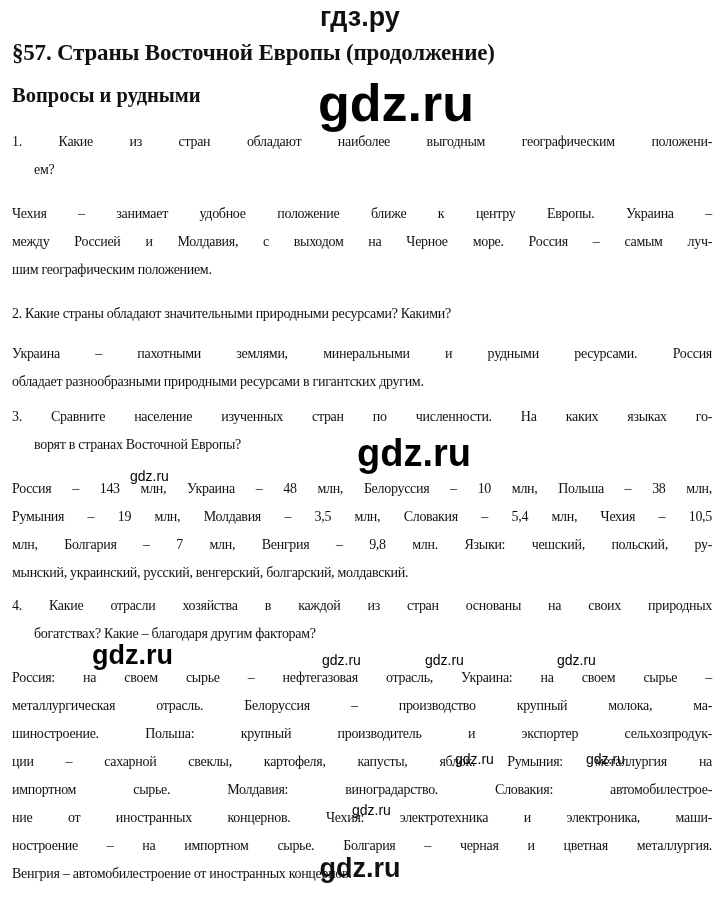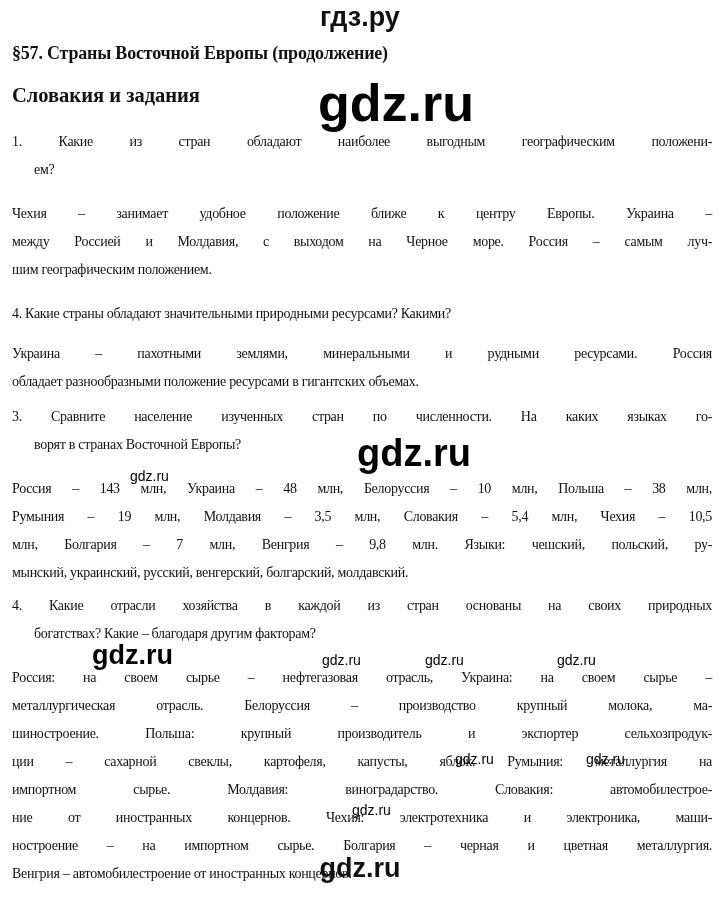--- a/index.html
+++ b/index.html
@@ -10,21 +10,21 @@
       font-family: "Liberation Sans", "DejaVu Sans", sans-serif; font-weight: bold;
       font-size: 27px; line-height: 30px; top: 2px; color: #111;
     }
     .site-footer {
       position: absolute; left: 0; width: 720px; text-align: center; top: 852px;
       font-family: "Liberation Sans", "DejaVu Sans", sans-serif; font-weight: bold;
       font-size: 27px; line-height: 32px; color: #111;
     }
     .serif { font-family: "Liberation Serif", "DejaVu Serif", serif; }
     .title {
-      position: absolute; left: 12px; top: 40px; font-size: 18px; font-weight: bold;
+      position: absolute; left: 12px; top: 40px; font-size: 23px; font-weight: bold;
       letter-spacing: -0.2px; line-height: 26px;
     }
     .subtitle {
       position: absolute; left: 12px; top: 82px; font-size: 20.5px; font-weight: bold;
       line-height: 26px;
     }
     .block {
       position: absolute; left: 12px; width: 700px; font-size: 14px; line-height: 28px;
       text-align: justify; letter-spacing: -0.3px;
     }
@@ -40,38 +40,38 @@
     .wm-s { font-size: 14px; font-weight: normal; line-height: 14px; }
   </style>
 </head>
 <body>
 
 <div class="page">
 
   <div class="site-header">гдз.ру</div>
 
   <div class="title serif">§57. Страны Восточной Европы (продолжение)</div>
-  <div class="subtitle serif">Словакия и задания</div>
+  <div class="subtitle serif">Вопросы и рудными</div>
 
   <div class="block serif" style="top:128px;">
     <span class="line">1. Какие из стран обладают наиболее выгодным географическим положени-</span>
     <span class="line last" style="padding-left:22px;">ем?</span>
   </div>
   <div class="block serif" style="top:200px;">
     <span class="line">Чехия – занимает удобное положение ближе к центру Европы. Украина –</span>
     <span class="line">между Россией и Молдавия, с выходом на Черное море. Россия – самым луч-</span>
     <span class="line last">шим географическим положением.</span>
   </div>
 
   <div class="block serif" style="top:300px;">
-    <span class="line last">4. Какие страны обладают значительными природными ресурсами? Какими?</span>
+    <span class="line last">2. Какие страны обладают значительными природными ресурсами? Какими?</span>
   </div>
   <div class="block serif" style="top:340px;">
     <span class="line">Украина – пахотными землями, минеральными и рудными ресурсами. Россия</span>
-    <span class="line last">обладает разнообразными положение ресурсами в гигантских объемах.</span>
+    <span class="line last">обладает разнообразными природными ресурсами в гигантских другим.</span>
   </div>
 
   <div class="block serif" style="top:403px;">
     <span class="line">3. Сравните население изученных стран по численности. На каких языках го-</span>
     <span class="line last" style="padding-left:22px;">ворят в странах Восточной Европы?</span>
   </div>
   <div class="block serif" style="top:475px;">
     <span class="line">Россия – 143 млн, Украина – 48 млн, Белоруссия – 10 млн, Польша – 38 млн,</span>
     <span class="line">Румыния – 19 млн, Молдавия – 3,5 млн, Словакия – 5,4 млн, Чехия – 10,5</span>
     <span class="line">млн, Болгария – 7 млн, Венгрия – 9,8 млн. Языки: чешский, польский, ру-</span>

